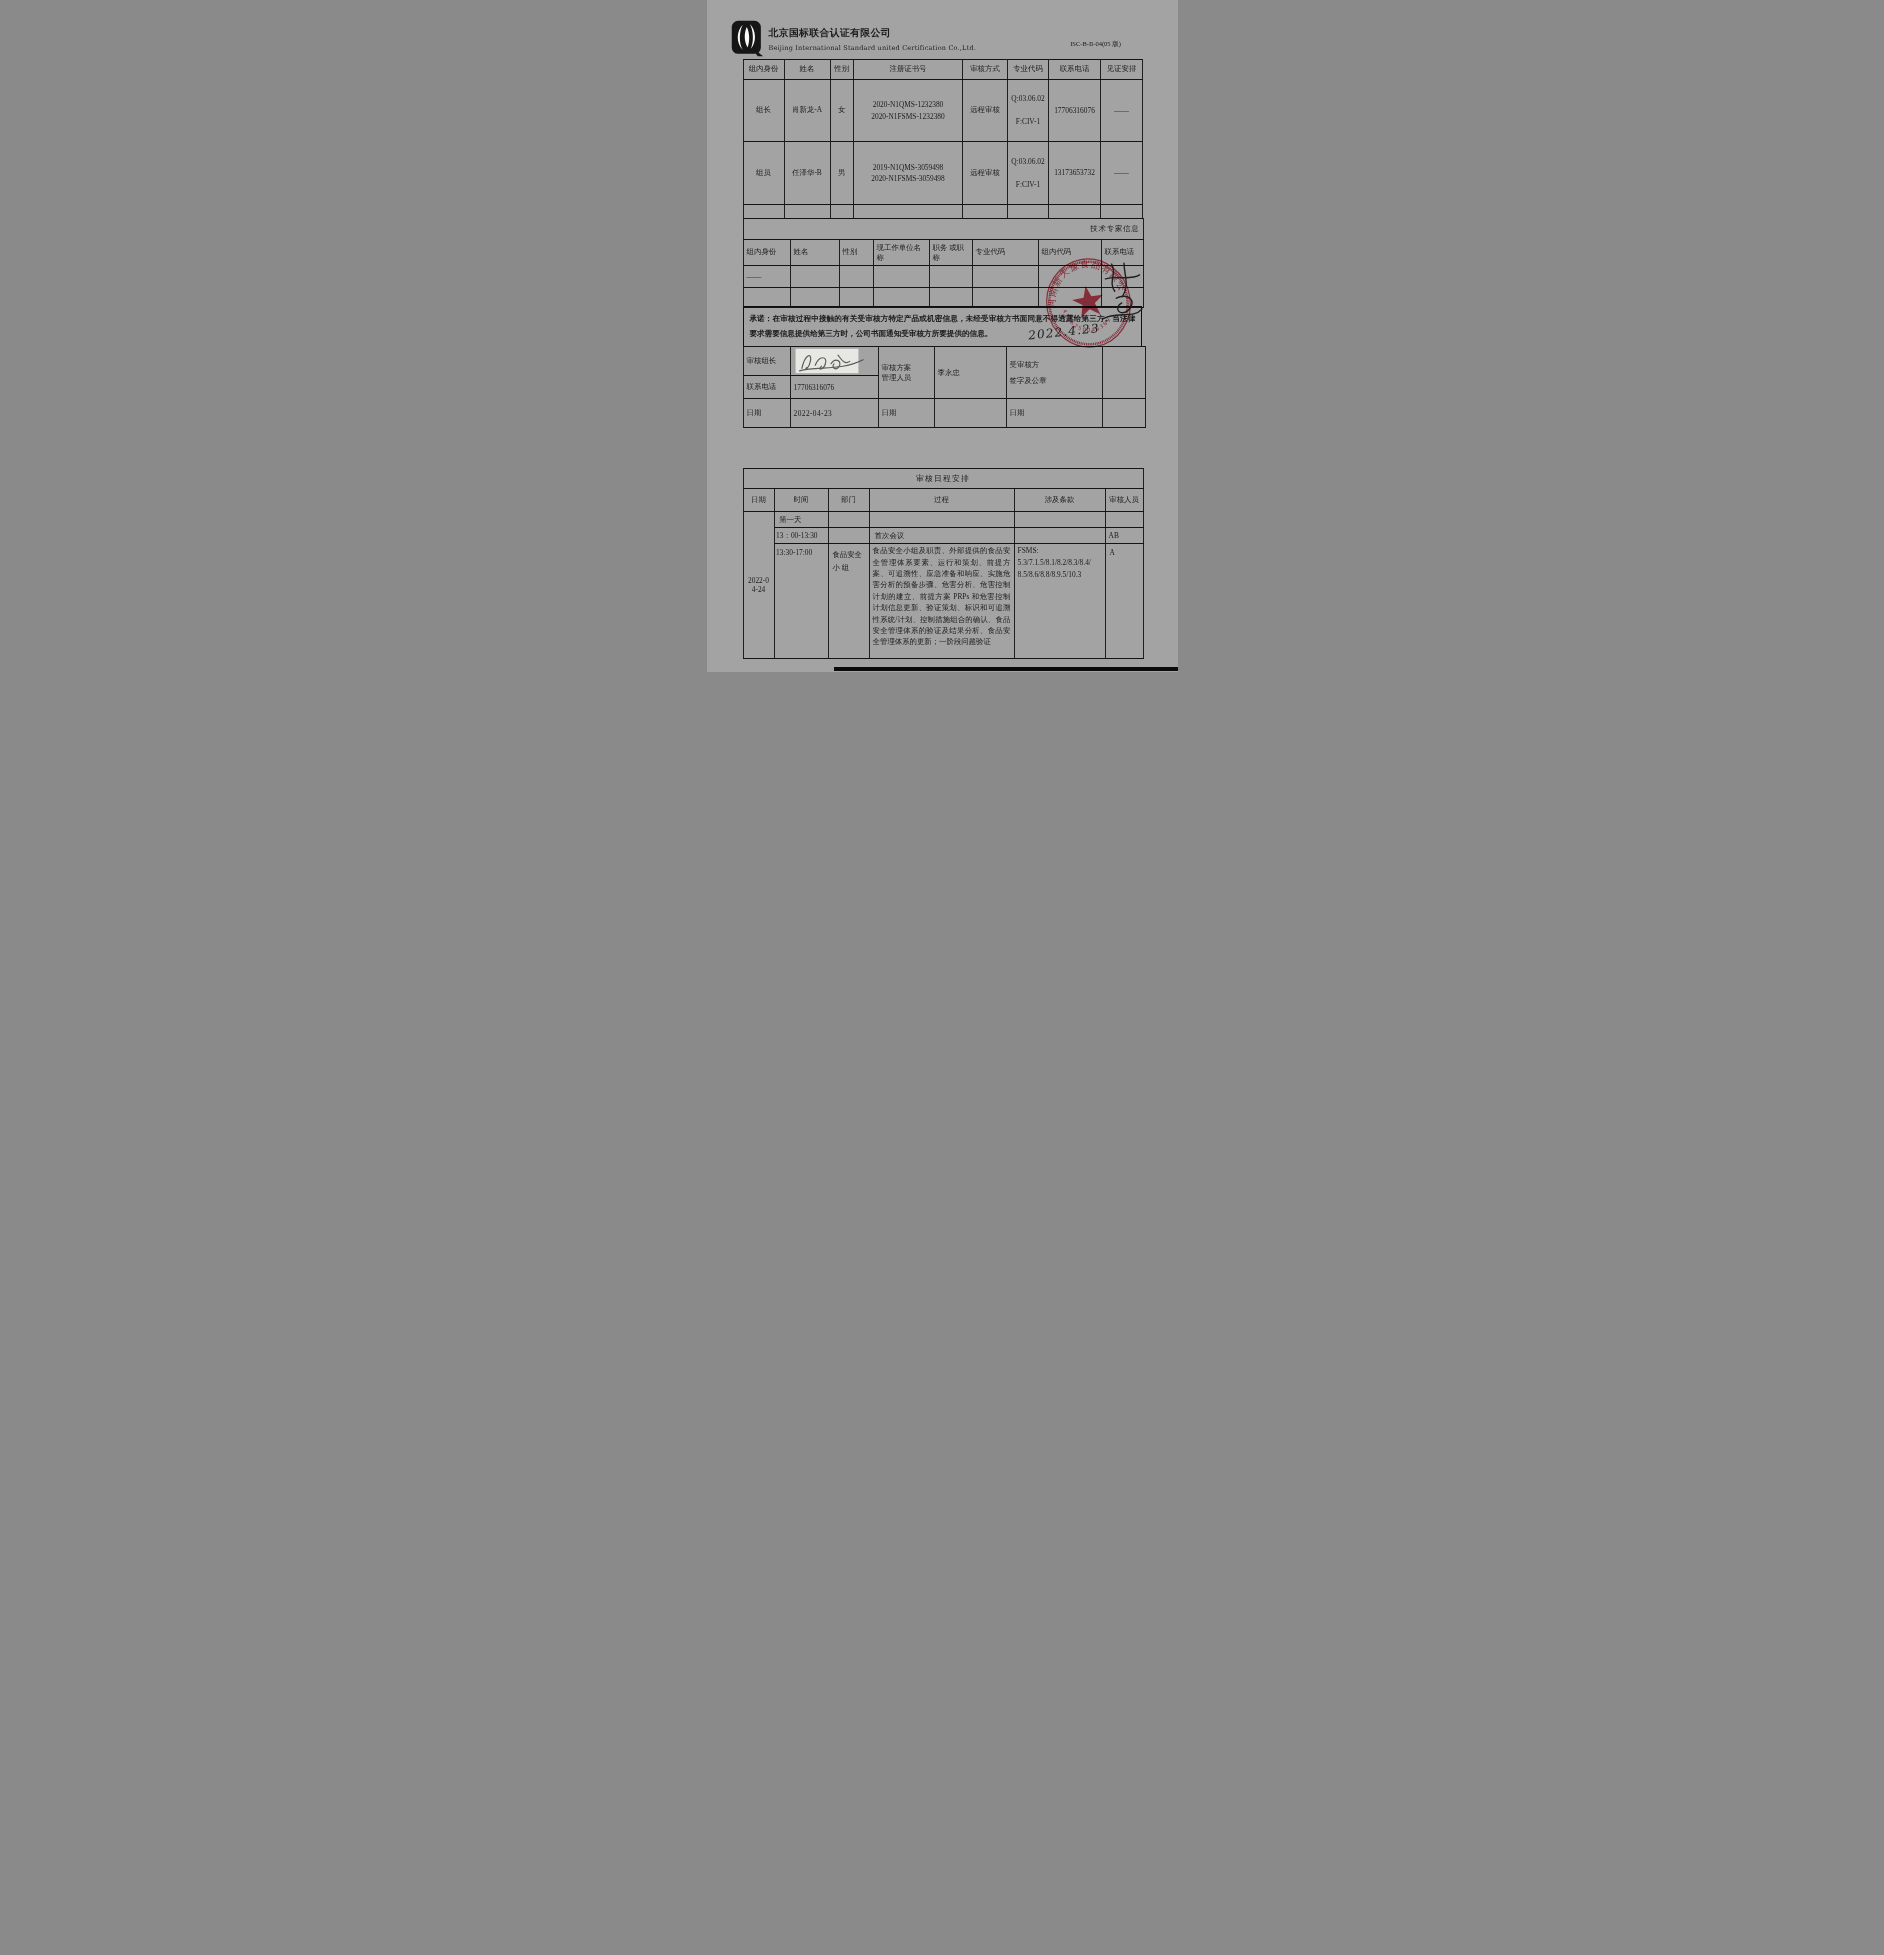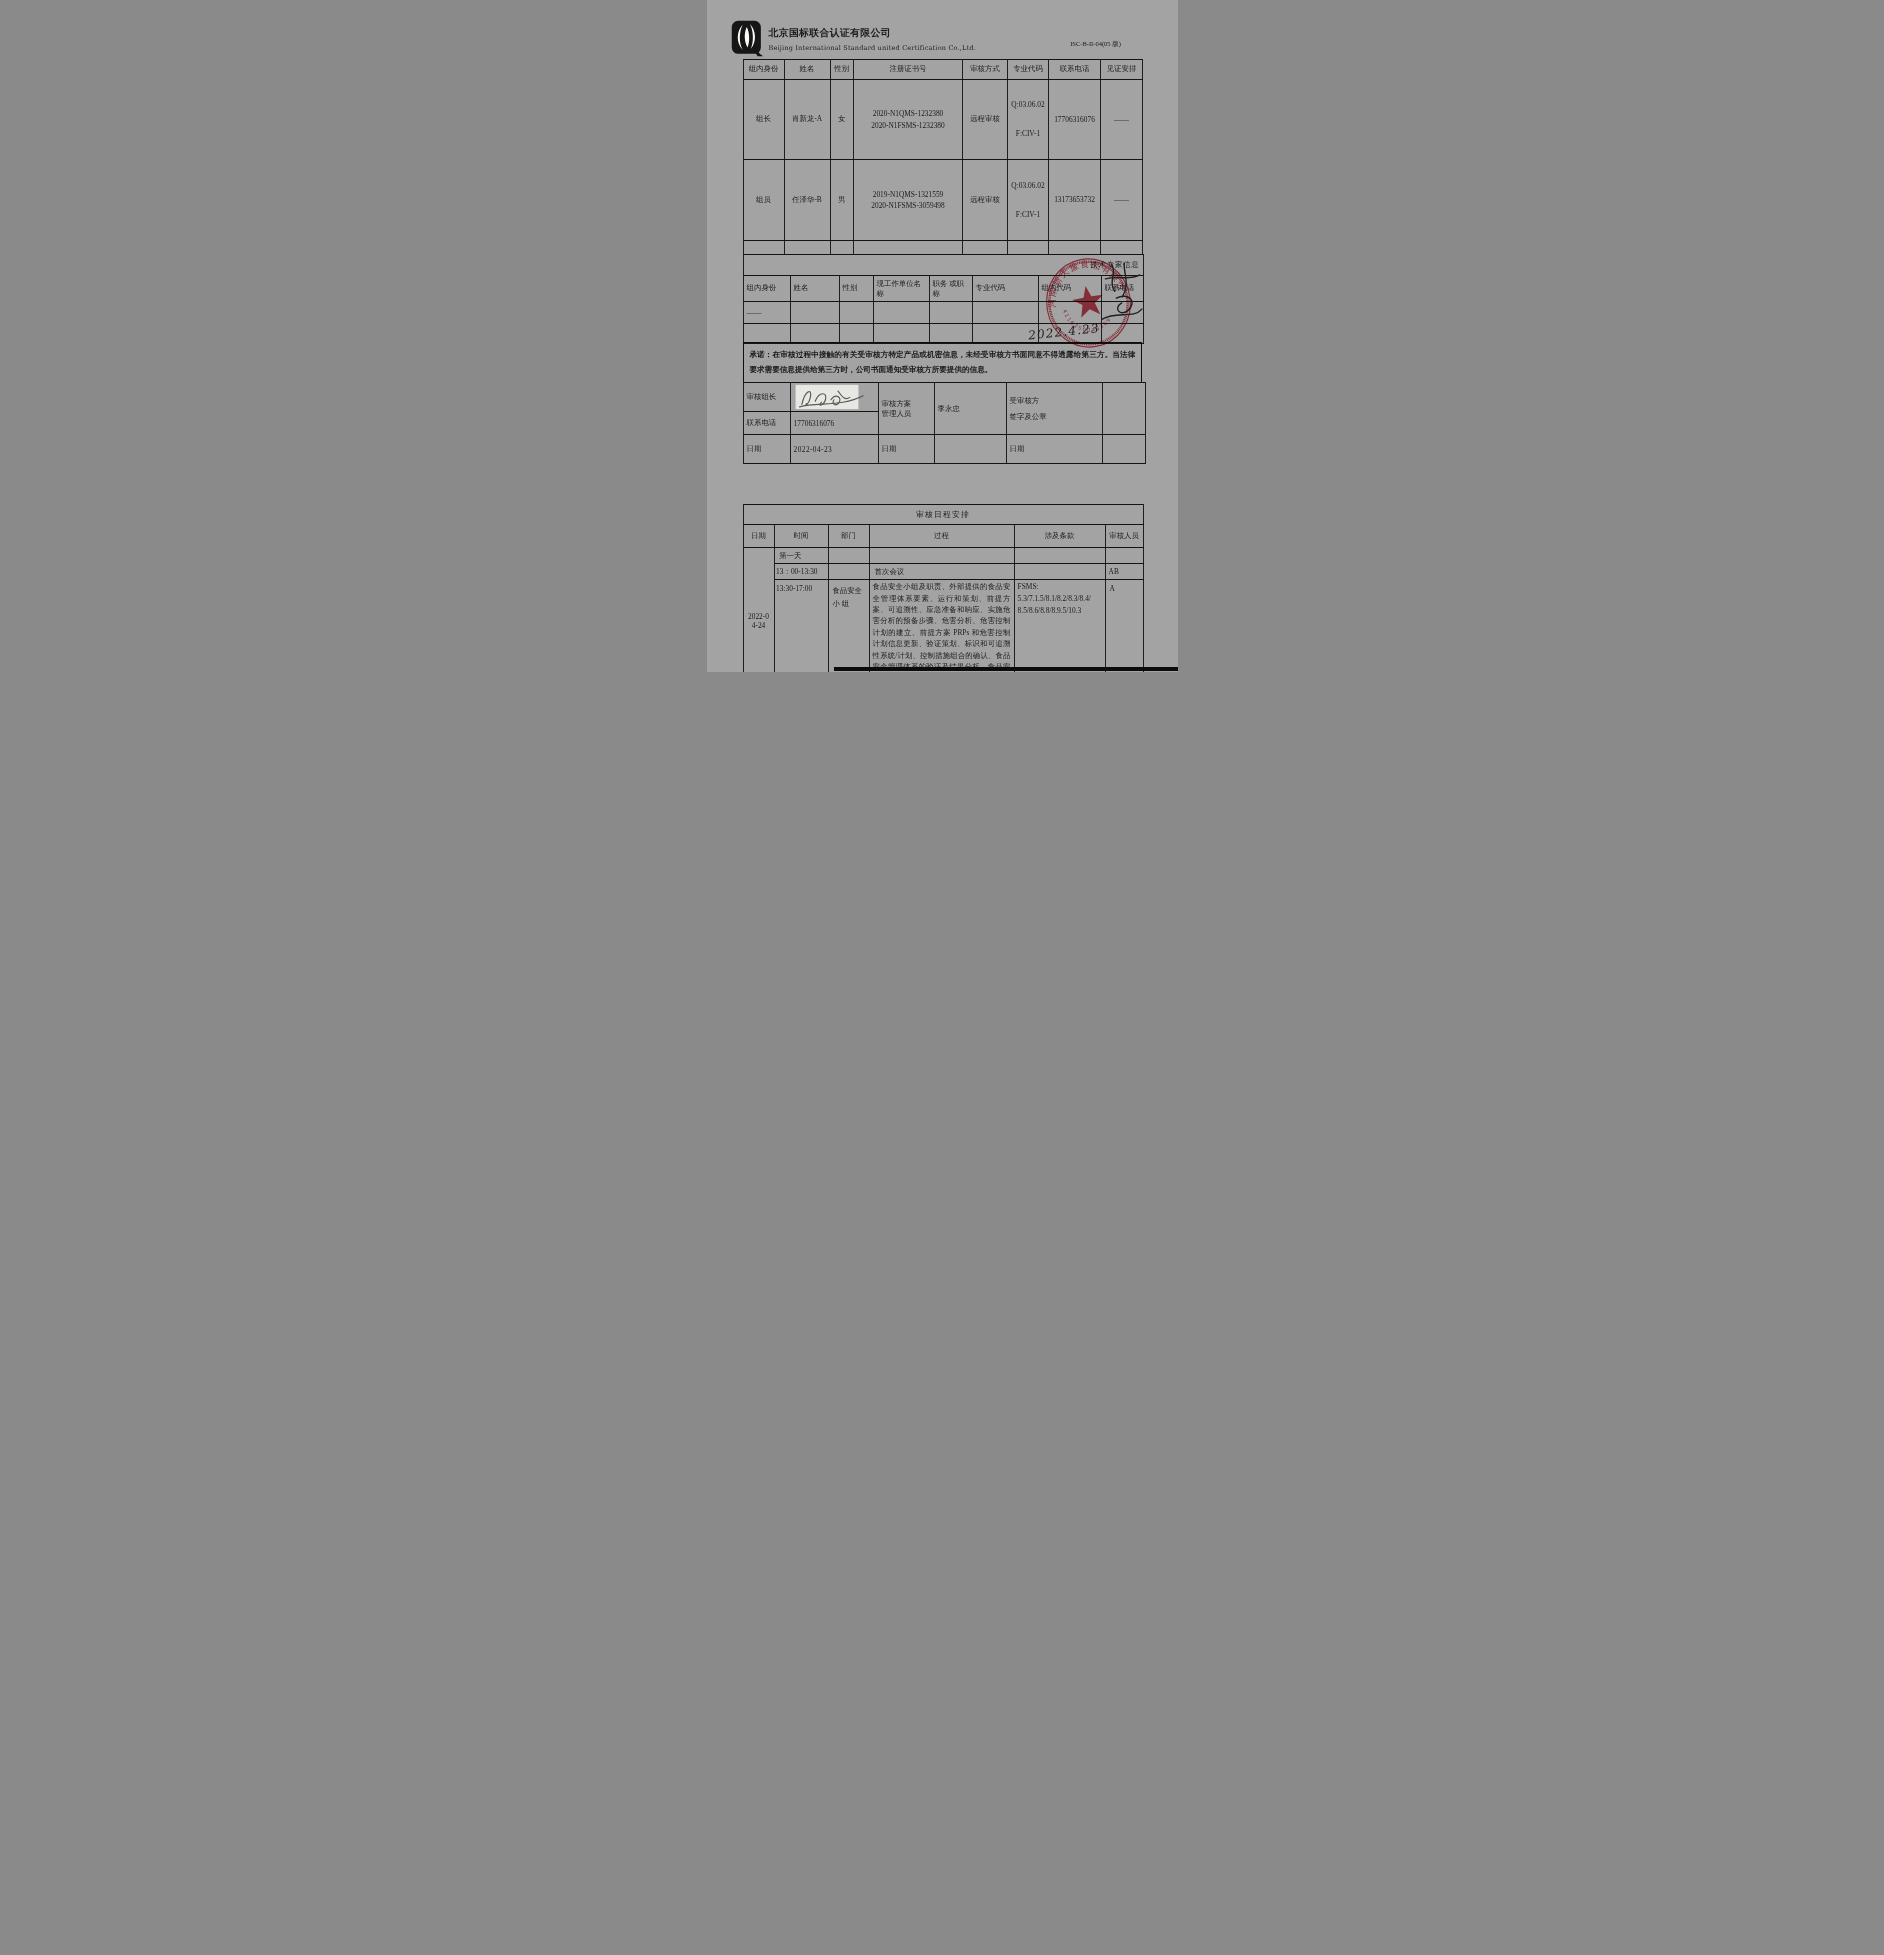--- a/index.html
+++ b/index.html
@@ -21,21 +21,21 @@
              font-size:7.4px;padding:0.8px 3.1px;vertical-align:middle;overflow:hidden;}
   table.t{border:1.2px solid #0f0f0f;}
   .ctr{text-align:center;}
   .pre{white-space:pre-line;}
   .top{vertical-align:top !important;}
   .stack{margin-top:-1.2px;}
   .band{height:18.4px;text-align:right;font-size:8.2px;letter-spacing:0.8px;}
   .phone1{font-size:7.8px;word-break:break-all;line-height:1.25;}
   .phone2{font-size:7.2px;}
   .certcell div{margin:2.7px 0;}
-  .codecell div{margin:20px 0;}
+  .codecell div{margin:14px 0;}
   .commit{margin-left:36px;width:386px;border:1.2px solid #0f0f0f;margin-top:-1.2px;
           padding:4.7px 5.9px;font-weight:700;font-size:7.6px;line-height:1.95;text-align:justify;}
   
   .sig td{height:auto;}
   .datecell{letter-spacing:0.4px;}
   
   .sched{margin-top:40px;}
   .sched .title{height:17px;font-size:7.8px;letter-spacing:1.2px;}
   .sched td{font-size:7.4px;}
   .proc{line-height:11.4px;text-align:justify;padding:2.3px 5.1px;}
@@ -106,21 +106,21 @@
           <div>F:CIV-1</div>
         </td>
         <td class="ctr phone1">17706316076</td>
         <td class="ctr">——</td>
       </tr>
       <tr style="height:26.6px">
         <td class="ctr">组员</td>
         <td class="ctr">任泽华-B</td>
         <td class="ctr">男</td>
         <td class="ctr certcell">
-          <div>2019-N1QMS-1321559</div>
+          <div>2019-N1QMS-3059498</div>
           <div>2020-N1FSMS-3059498</div>
         </td>
         <td class="ctr">远程审核</td>
         <td class="ctr codecell">
           <div>Q:03.06.02</div>
           <div>F:CIV-1</div>
         </td>
         <td class="ctr phone2">13173653732</td>
         <td class="ctr">——</td>
       </tr>

